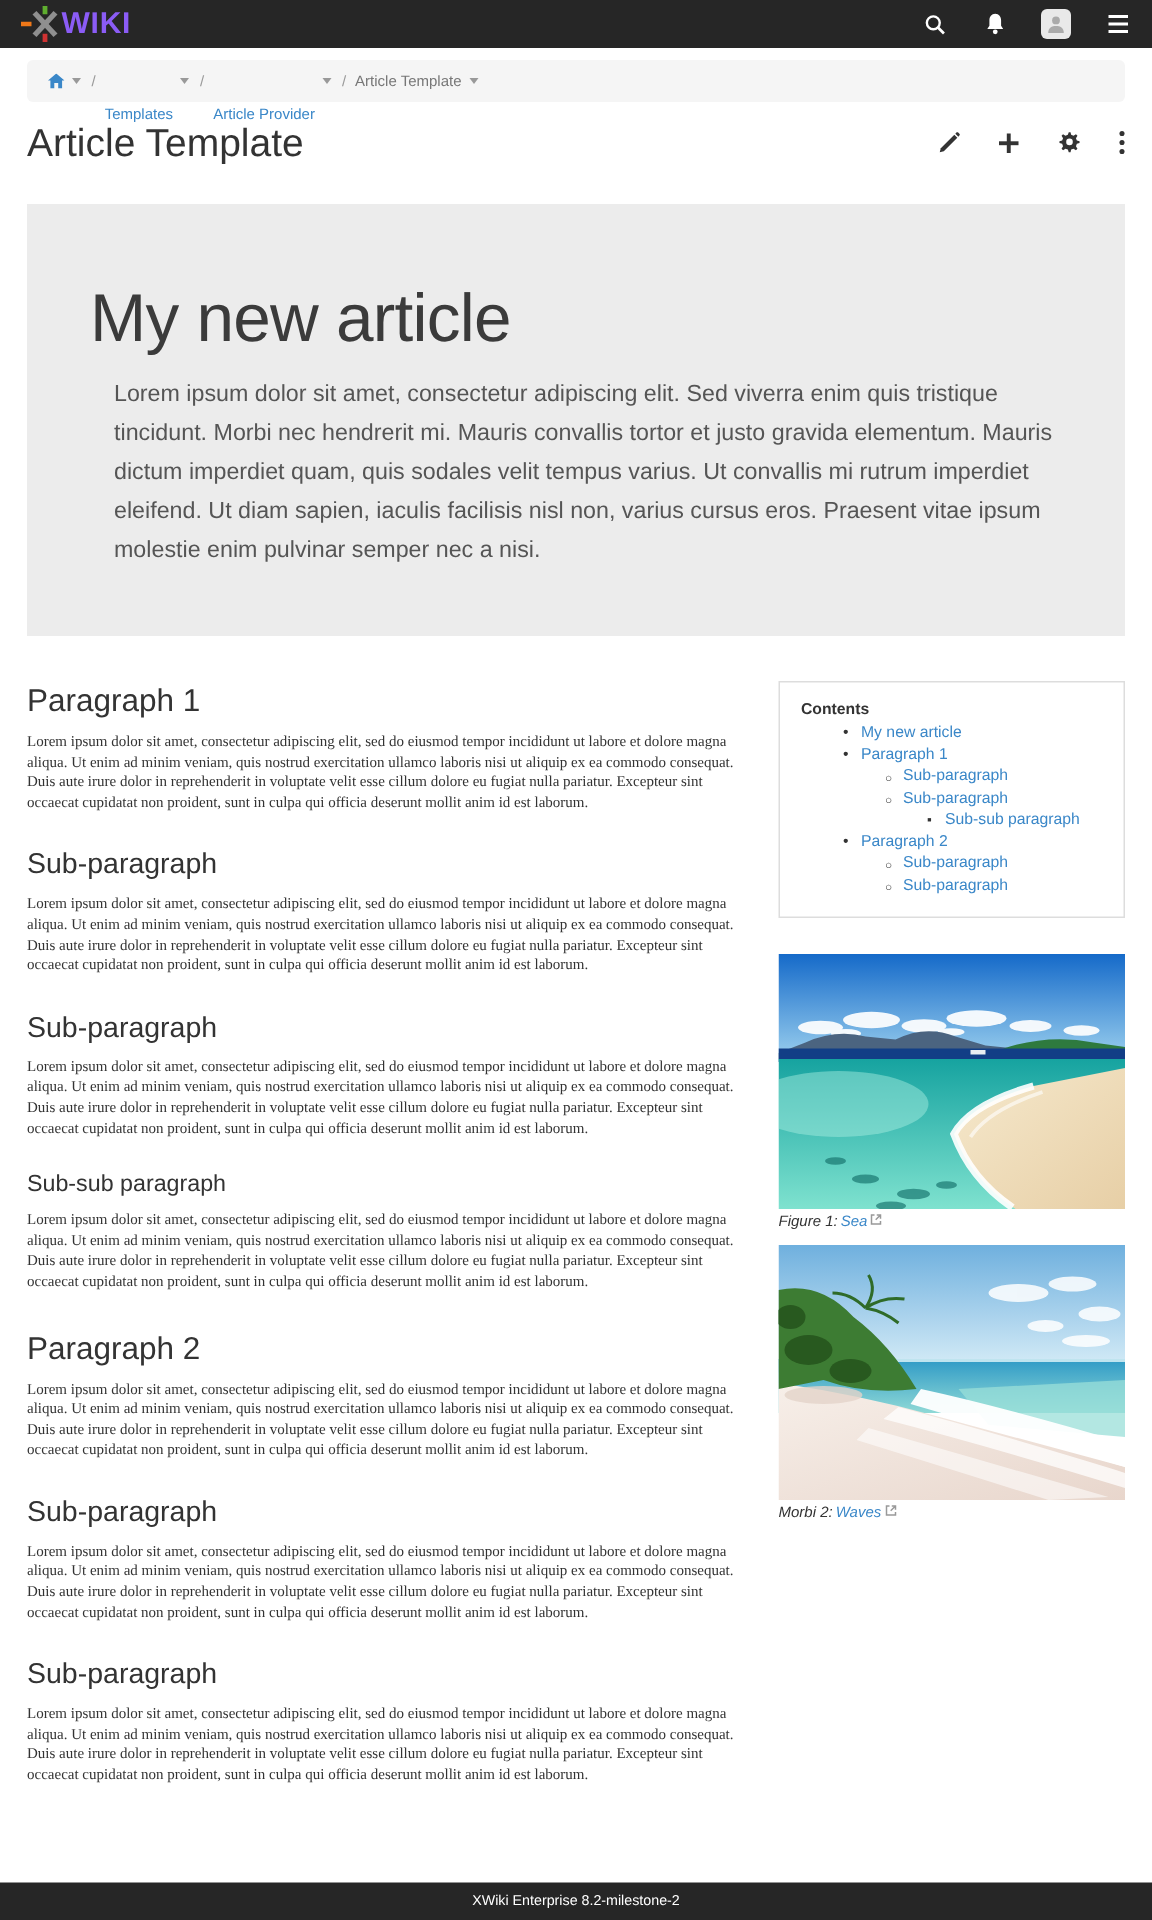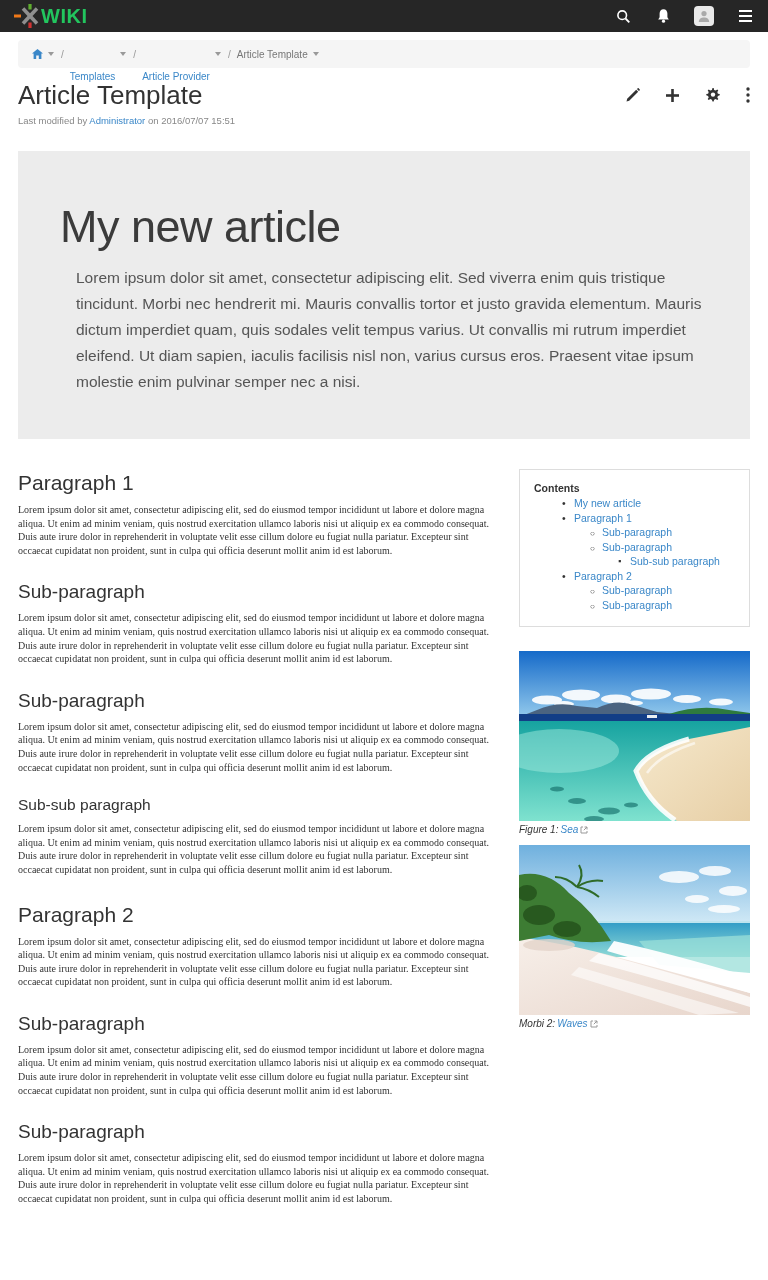--- a/index.html
+++ b/index.html
@@ -2,21 +2,21 @@
 <html><head>
 <meta charset="utf-8">
 <style>
   * { margin:0; padding:0; box-sizing:border-box; }
   html,body { width:768px; background:#fff; font-family:"Liberation Sans","DejaVu Sans",sans-serif; color:#333; }
   .page { position:relative; width:768px; height:1280px; overflow:hidden; background:#fff; }
 
   
   .topbar { height:32px; background:#262626; display:flex; align-items:center; justify-content:space-between; padding:0 14px; }
   .logo { display:flex; align-items:center; gap:1px; }
-  .logo-word { color:#22c55e; font-size:20px; font-weight:bold; letter-spacing:0.5px; line-height:1; }
+  .logo-word { color:#8b5cf6; font-size:20px; font-weight:bold; letter-spacing:0.5px; line-height:1; }
   .topbar-icons { display:flex; align-items:center; gap:22px; }
   .tb-icon { width:18px; height:18px; display:flex; align-items:center; justify-content:center; cursor:pointer; }
   .avatar-box { width:20px; height:20px; background:#e9e9e9; border-radius:4px; display:flex; align-items:center; justify-content:center; }
   .burger { display:flex; flex-direction:column; gap:3px; }
   .burger span { display:block; width:13px; height:2px; background:#fff; }
 
   
   .container { padding:0 18px; }
 
   
@@ -63,21 +63,21 @@
   .toc li.lvl3 { padding-left:96px; }
   .toc li::before { position:absolute; color:#333; }
   .toc li.lvl1::before { content:"•"; left:28px; }
   .toc li.lvl2::before { content:"○"; left:56px; font-size:8px; top:2px; }
   .toc li.lvl3::before { content:"▪"; left:84px; font-size:9px; }
 
   
   .figure { margin-top:24px; }
   .figure + .figure { margin-top:10px; }
   .figure-img { width:231px; height:170px; display:block; }
-  .figcaption { margin-top:3px; font-size:10px; font-style:italic; color:#333; display:flex; align-items:center; gap:2px; }
+  .figcaption { margin-top:3px; font-size:10px; font-style:italic; color:#333; display:flex; align-items:flex-start; gap:2px; }
   .figcaption a { color:#3a87c8; text-decoration:none; font-style:italic; }
 
   
   .bottom-bar { position:absolute; left:0; bottom:0; width:768px; height:25px; background:#262626; color:#fff; font-size:9.5px; display:flex; align-items:center; justify-content:center; }
 </style>
 </head>
 <body>
 
 <div class="page">
 
@@ -160,25 +160,20 @@
         </span>
         <span class="act">
           <svg width="4" height="16" viewBox="0 0 4 16">
               <circle cx="2" cy="2" r="1.7" fill="#333"></circle>
               <circle cx="2" cy="8" r="1.7" fill="#333"></circle>
               <circle cx="2" cy="14" r="1.7" fill="#333"></circle>
             </svg>
         </span>
       </div>
     </div>
-    <div class="modified">
-      <span>Last modified by</span>
-      <a href="#">Administrator</a>
-      <span>on 2016/07/07 15:51</span>
-    </div>
 
     <div class="hero">
       <h2>My new article</h2>
       <p>Lorem ipsum dolor sit amet, consectetur adipiscing elit. Sed viverra enim quis tristique tincidunt. Morbi nec hendrerit mi. Mauris convallis tortor et justo gravida elementum. Mauris dictum imperdiet quam, quis sodales velit tempus varius. Ut convallis mi rutrum imperdiet eleifend. Ut diam sapien, iaculis facilisis nisl non, varius cursus eros. Praesent vitae ipsum molestie enim pulvinar semper nec a nisi.</p>
     </div>
 
     <div class="content-row">
       <div class="left-col">
           <div class="sec-heading lvl1">Paragraph 1</div>
           <p class="sec-body">Lorem ipsum dolor sit amet, consectetur adipiscing elit, sed do eiusmod tempor incididunt ut labore et dolore magna aliqua. Ut enim ad minim veniam, quis nostrud exercitation ullamco laboris nisi ut aliquip ex ea commodo consequat. Duis aute irure dolor in reprehenderit in voluptate velit esse cillum dolore eu fugiat nulla pariatur. Excepteur sint occaecat cupidatat non proident, sunt in culpa qui officia deserunt mollit anim id est laborum.</p>
@@ -317,13 +312,16 @@
                 <path d="M3 1 H1 V7 H7 V5" fill="none" stroke="#999" stroke-width="1"></path>
                 <path d="M4.5 1 H7 V3.5 M7 1 L3.8 4.2" fill="none" stroke="#999" stroke-width="1"></path>
               </svg>
           </div>
         </div>
       </div>
     </div>
 
   </div>
 
+  <div class="bottom-bar">
+    <span>XWiki Enterprise 8.2-milestone-2</span>
+  </div>
 </div>
 
 </body></html>

